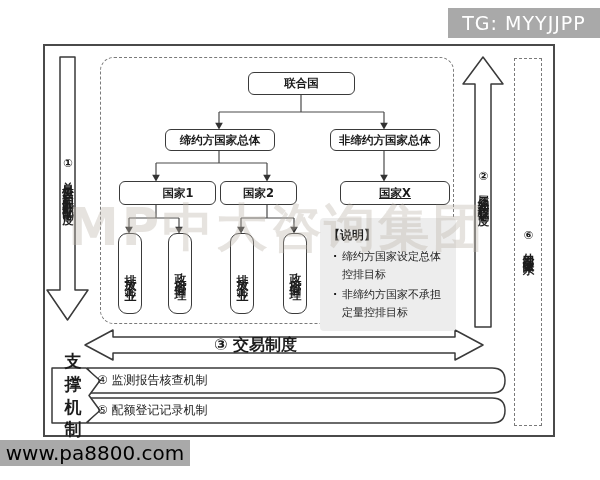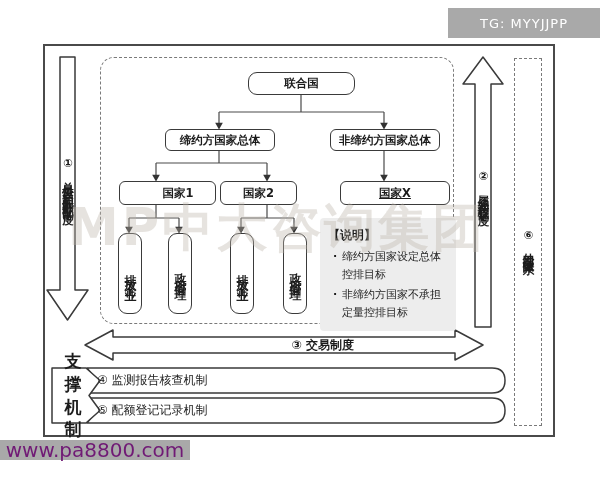--- a/index.html
+++ b/index.html
@@ -4,24 +4,24 @@
 <style>
   html,body{margin:0;padding:0;background:#fff;}
   .canvas{
     position:relative;width:600px;height:480px;background:#ffffff;overflow:hidden;
     font-family:"DejaVu Sans","Liberation Sans",sans-serif;color:#1c1c1c;
   }
   .abs{position:absolute;}
   
   .badge{
     left:448px;top:8px;width:152px;height:30px;background:#a9a9a9;color:#fff;
-    display:flex;align-items:center;justify-content:center;font-size:13px;letter-spacing:1px;z-index:4;
+    display:flex;align-items:center;justify-content:center;font-size:19px;letter-spacing:1px;z-index:4;
   }
   .site-wm{
-    left:0;top:440px;width:190px;height:20px;background:#a9a9a9;color:#701a75;
+    left:0;top:440px;width:190px;height:26px;background:#a9a9a9;color:#000000;
     display:flex;align-items:center;justify-content:center;font-size:20px;z-index:4;
   }
   
   .frame{left:43px;top:44px;width:508px;height:389px;border:2px solid #4a4a4a;z-index:1;}
   .inner-dashed{left:100px;top:57px;width:352px;height:265px;border:1.5px dashed #7a7a7a;border-radius:14px;z-index:1;}
   .guarantee{
     left:514px;top:58px;width:26px;height:366px;border:1.5px dashed #7a7a7a;z-index:2;
     display:flex;align-items:center;justify-content:center;
   }
   
@@ -42,21 +42,21 @@
     left:320px;top:218px;width:136px;background:#ededed;border-radius:4px;z-index:2;
     padding:8px 8px 9px 8px;box-sizing:border-box;font-size:11px;line-height:1.6;
   }
   .note-title{font-weight:bold;font-size:12px;margin-bottom:3px;}
   .note-item{display:flex;margin-top:3px;}
   .note-bullet{width:14px;flex:none;text-align:center;font-weight:bold;}
   
   .arrow-vlabel{z-index:2;display:flex;align-items:center;justify-content:center;}
   .arrow-vlabel .vtext{font-size:11.5px;letter-spacing:3px;}
   .bar-label{z-index:2;text-align:left;font-weight:normal;font-size:12px;line-height:23px;}
-  .trading-label{z-index:2;text-align:right;font-weight:bold;font-size:12px;line-height:16px;}
+  .trading-label{z-index:2;text-align:left;font-weight:bold;font-size:16px;line-height:16px;}
   .support-label{
     z-index:2;display:flex;align-items:center;justify-content:center;
     font-weight:bold;font-size:17px;line-height:1.35;
   }
   .support-label span{width:27px;word-break:break-all;text-align:center;}
   .guarantee .vtext{font-size:11.5px;letter-spacing:2px;}
   .vnode .vtext{font-size:12px;letter-spacing:5px;}
   
   .center-wm{
     left:68px;top:194px;width:520px;z-index:6;pointer-events:none;
@@ -113,21 +113,21 @@
     <span class="vtext">①总量设定和配额分配制度</span>
   </div>
   <div class="abs arrow-vlabel" style="left:469px;top:95px;width:28px;height:185px;">
     <span class="vtext">②履约和考核制度</span>
   </div>
 
   <div class="abs guarantee">
     <span class="vtext">⑥外围保障体系</span>
   </div>
 
-  <div class="abs node" style="left:248px;top:72px;width:105px;height:21px;border-radius:9px;">联合国</div>
+  <div class="abs node" style="left:248px;top:72px;width:105px;height:21px;">联合国</div>
   <div class="abs node" style="left:330px;top:129px;width:108px;height:20px;">非缔约方国家总体</div>
   <div class="abs node" style="left:165px;top:129px;width:108px;height:20px;">缔约方国家总体</div>
   <div class="abs node" style="left:119px;top:181px;width:74px;height:22px;padding-left:21px;">国家1</div>
   <div class="abs node" style="left:220px;top:181px;width:75px;height:22px;">国家2</div>
   <div class="abs node" style="left:340px;top:181px;width:108px;height:22px;text-decoration:underline;">国家X</div>
 
   <div class="abs vnode" style="left:118px;top:233px;width:22px;height:79px;">
     <span class="vtext">排放企业</span>
     </div>
   <div class="abs vnode" style="left:168px;top:233px;width:22px;height:79px;">

